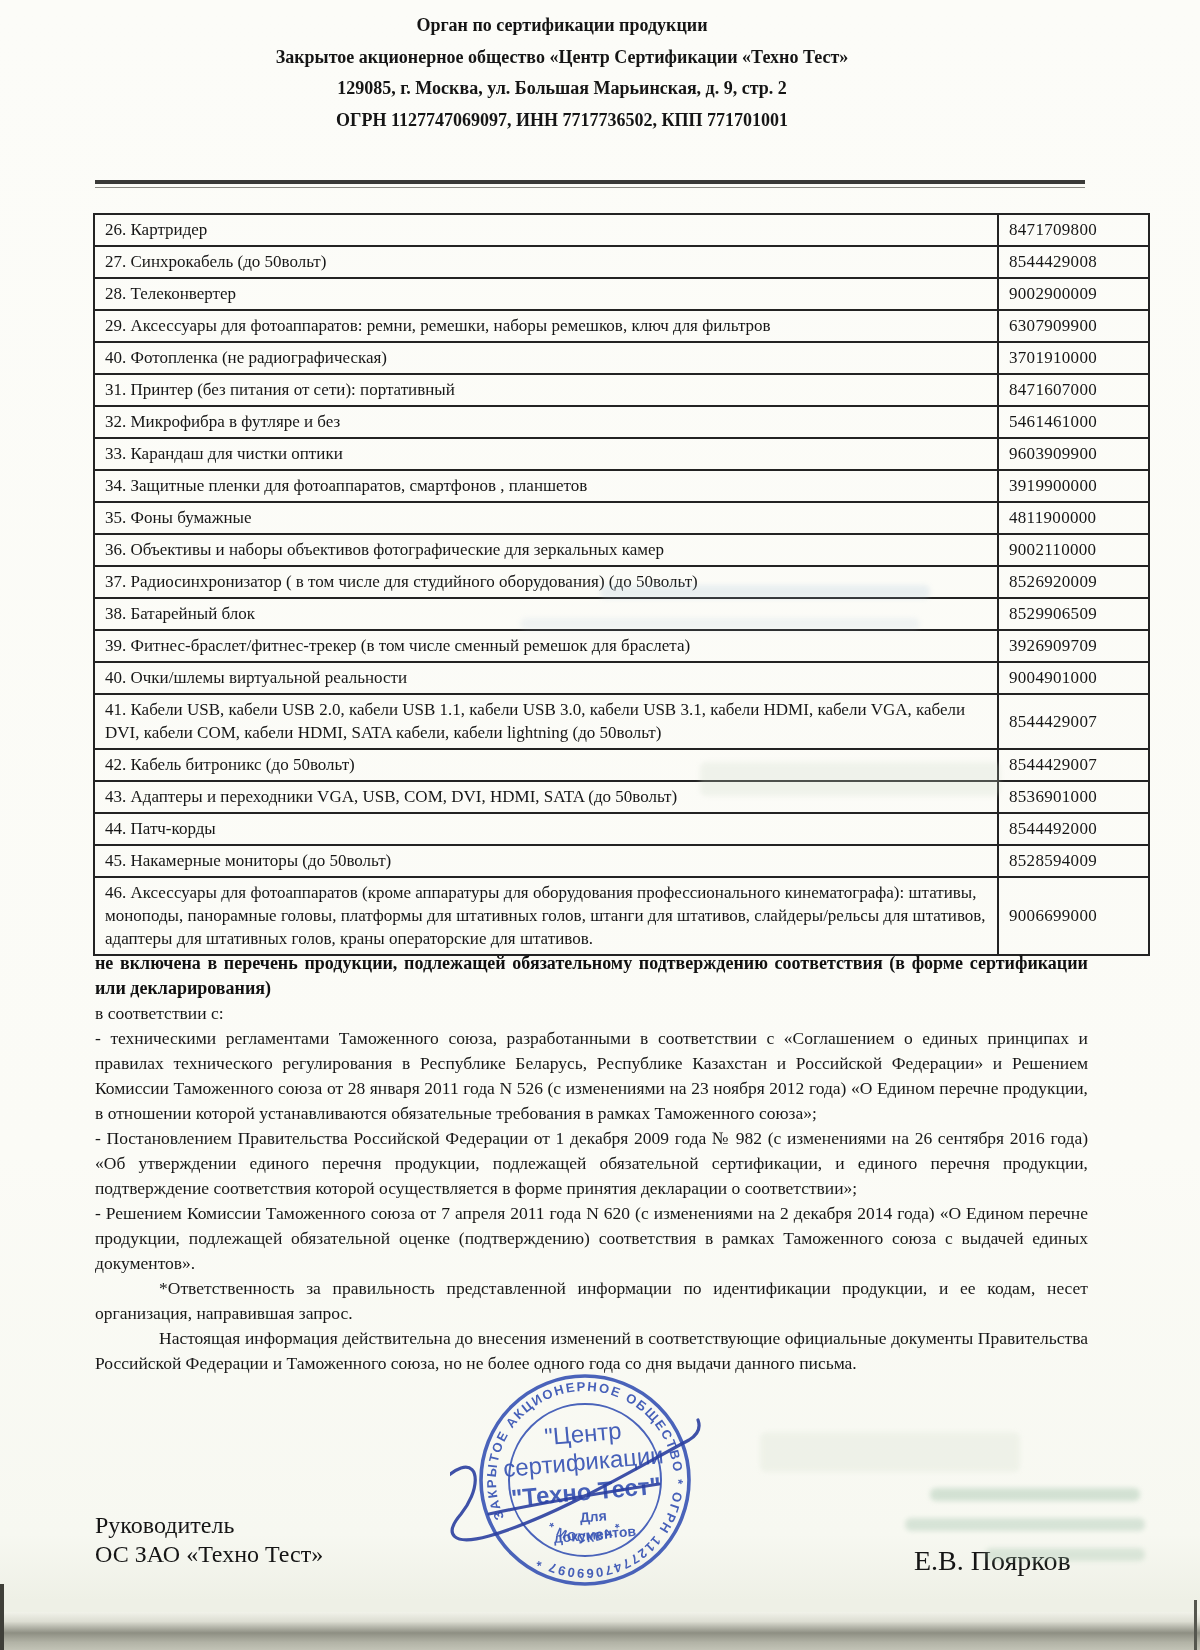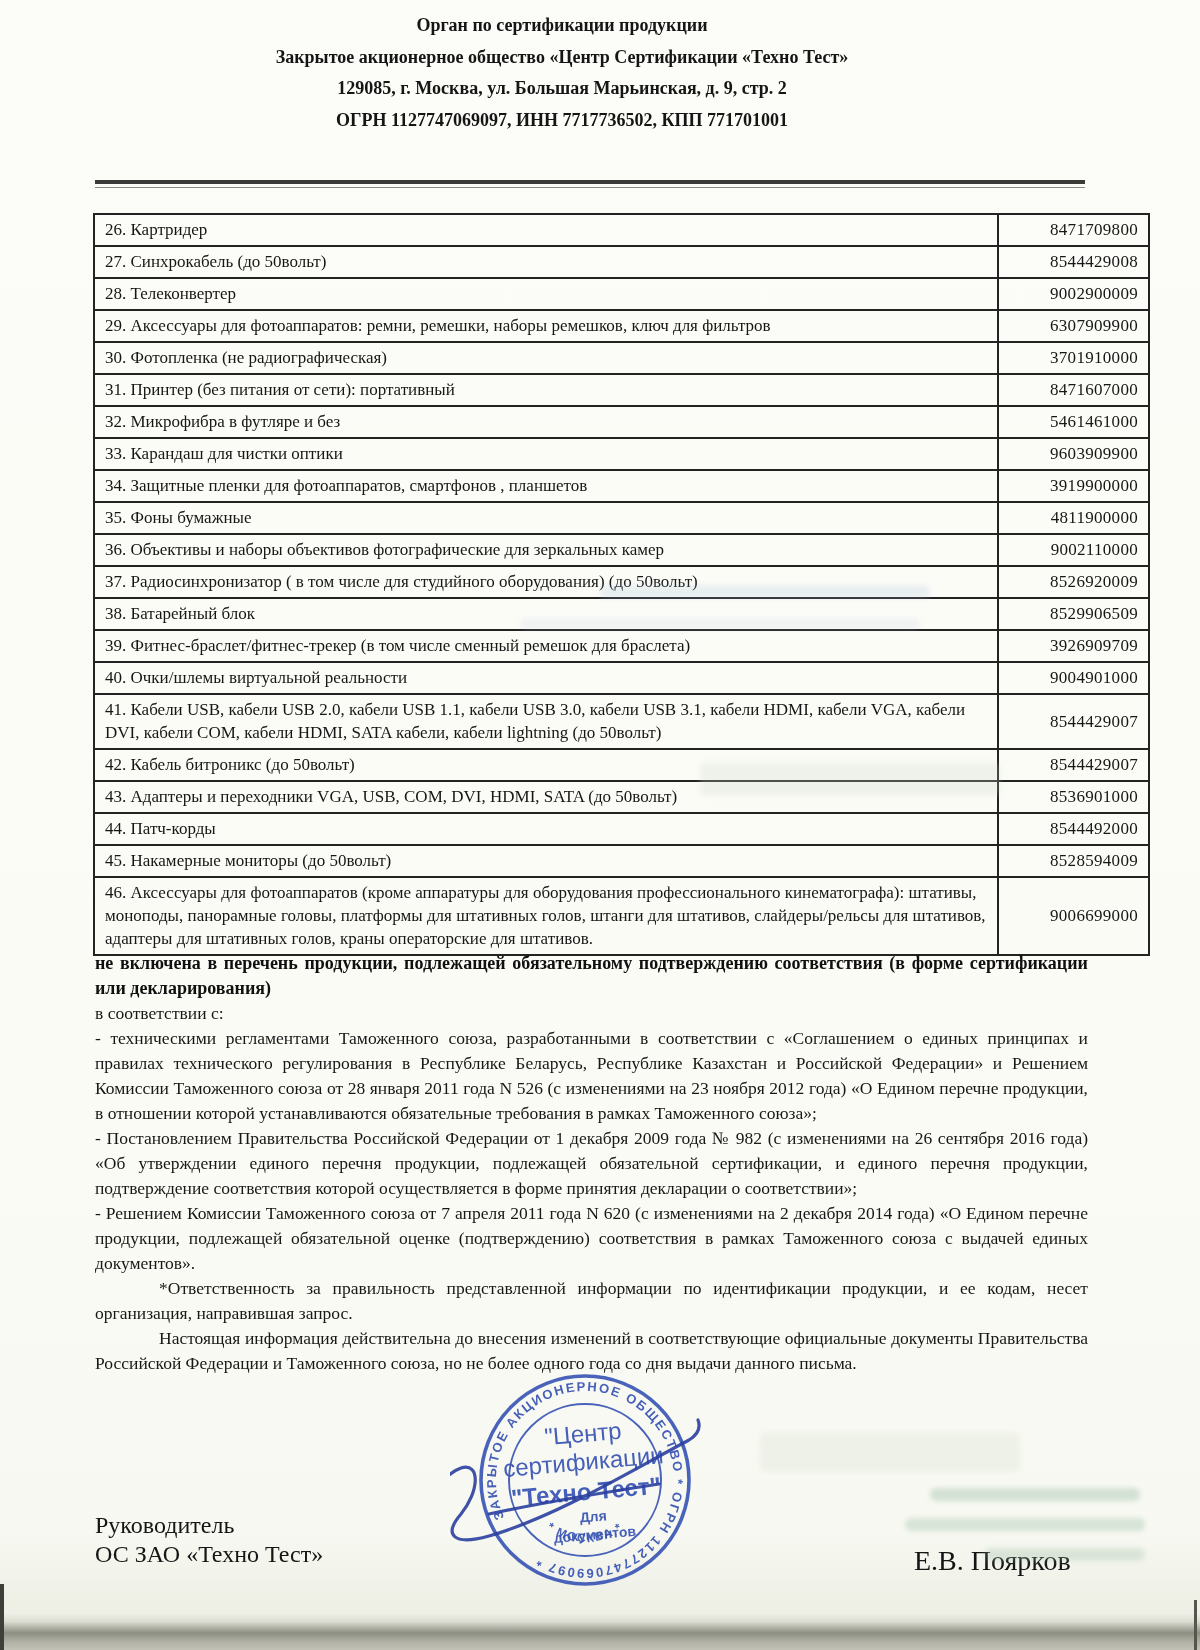--- a/index.html
+++ b/index.html
@@ -9,21 +9,21 @@
   
   .doc-header{position:absolute;left:0;top:10px;width:1124px;text-align:center;font-weight:bold;font-size:18px;line-height:31.5px;color:#151515;}
   .rule{position:absolute;left:95px;top:180px;width:990px;height:3px;border-top:4px solid #3a3a38;border-bottom:1px solid #8a8a84;}
 
   
   table.hs{position:absolute;left:93px;top:213px;width:1047px;border-collapse:collapse;table-layout:fixed;}
   table.hs,table.hs td{border:2px solid #232323;}
   table.hs td{border-left-width:2px;border-right-width:2px;}
   table.hs td{padding:3px 10px 4px 10px;font-size:17px;line-height:23px;vertical-align:middle;color:#161616;}
   td.item-cell{width:882px;border-radius:13px;}
-  td.code-cell{width:129px;padding-left:22px;letter-spacing:.3px;text-align:right;}
+  td.code-cell{width:129px;padding-left:22px;letter-spacing:.3px;}
   td.code-bottom{vertical-align:bottom;padding-bottom:2px;}
 
   
   .bodytext{position:absolute;left:95px;top:951px;width:993px;font-size:17.5px;line-height:25px;color:#171717;}
   .bodytext p{margin:0;text-align:justify;text-align-last:left;}
   .p-bold{font-weight:bold;font-size:18px;color:#101010;}
   .p-indent{text-indent:64px;}
 
   
   .sig-left{position:absolute;left:95px;top:1511px;font-size:24px;line-height:28.5px;color:#151515;}
@@ -64,21 +64,21 @@
     </tr>
         <tr>
       <td class="item-cell">28. Телеконвертер</td>
       <td class="code-cell">9002900009</td>
     </tr>
         <tr>
       <td class="item-cell">29. Аксессуары для фотоаппаратов: ремни, ремешки, наборы ремешков, ключ для фильтров</td>
       <td class="code-cell">6307909900</td>
     </tr>
         <tr>
-      <td class="item-cell">30. Фотопленка (не радиографическая)</td>
+      <td class="item-cell">40. Фотопленка (не радиографическая)</td>
       <td class="code-cell">3701910000</td>
     </tr>
         <tr>
       <td class="item-cell">31. Принтер (без питания от сети): портативный</td>
       <td class="code-cell">8471607000</td>
     </tr>
         <tr>
       <td class="item-cell">32. Микрофибра в футляре и без</td>
       <td class="code-cell">5461461000</td>
     </tr>

